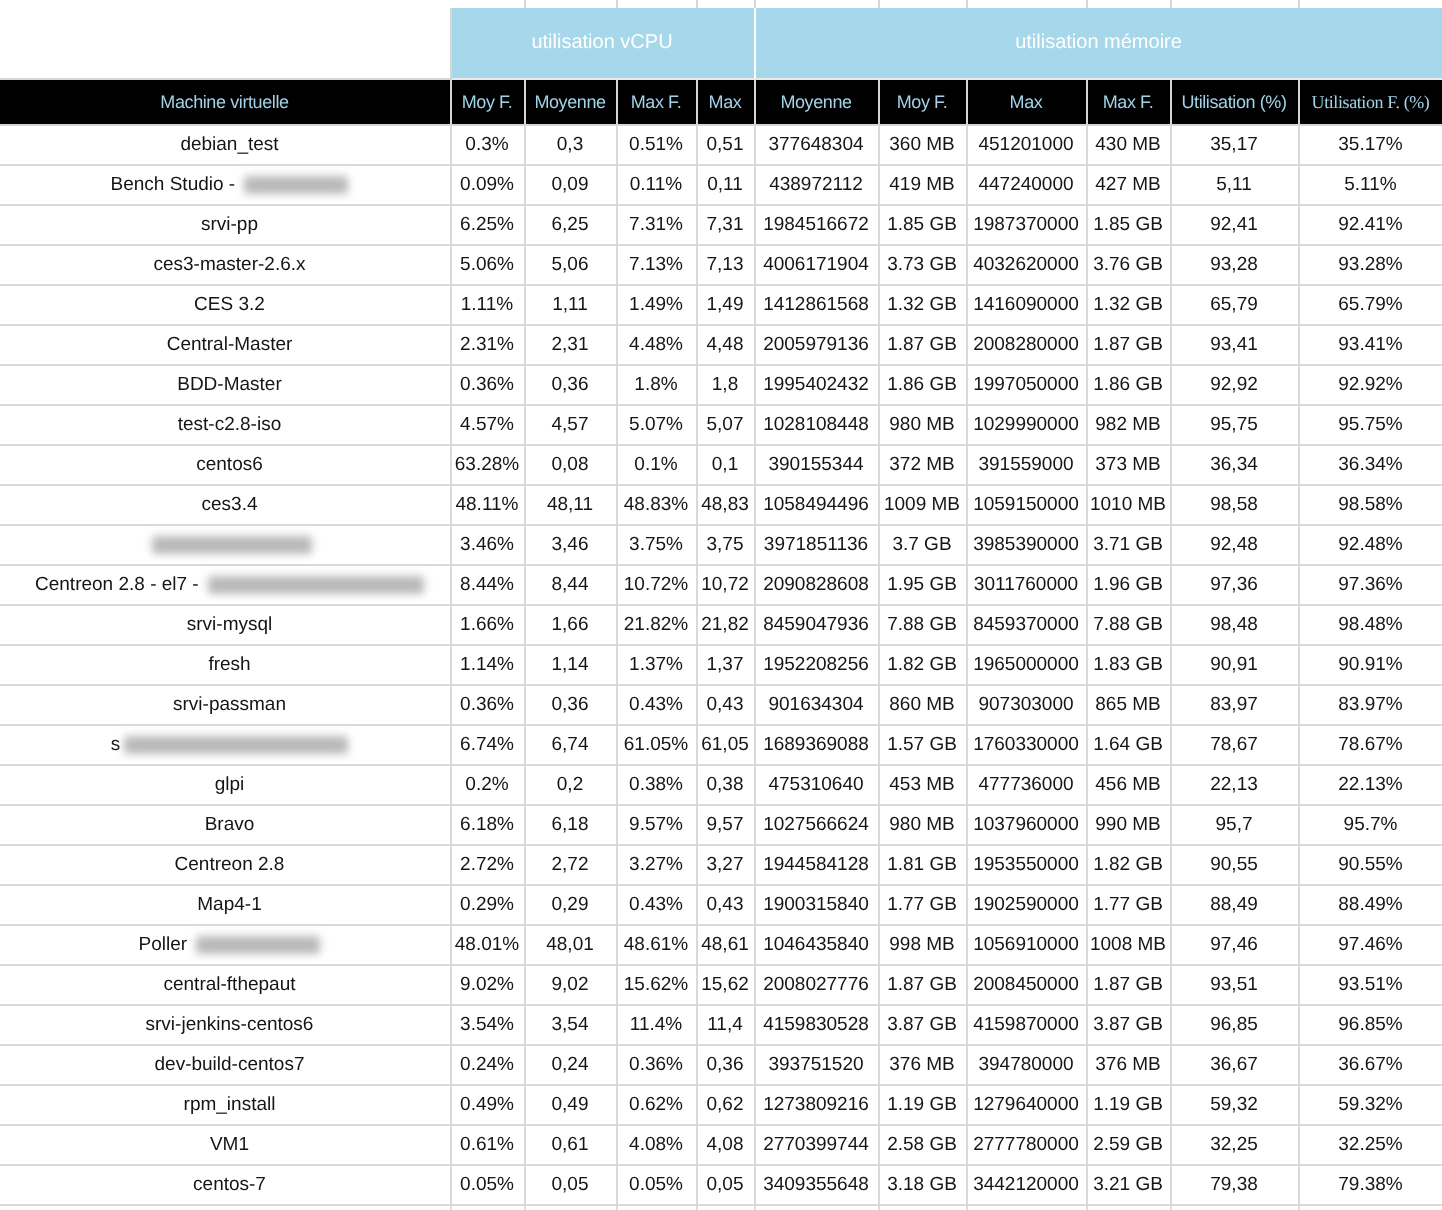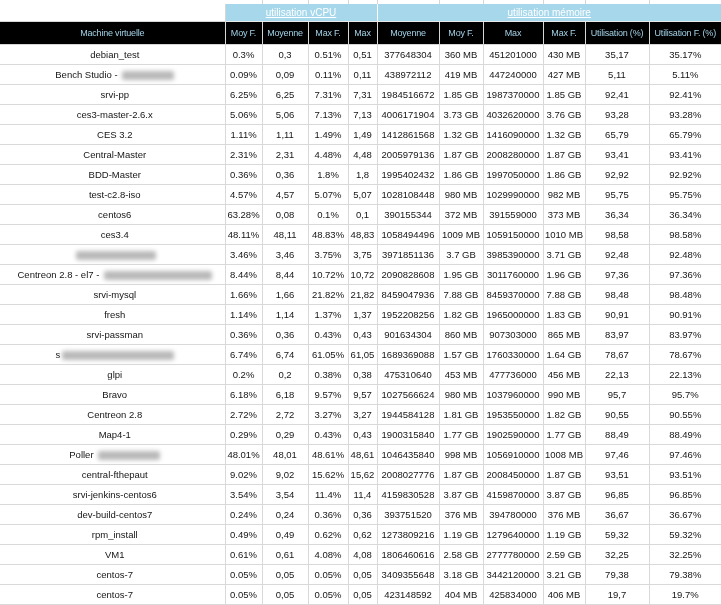--- a/index.html
+++ b/index.html
@@ -7,27 +7,27 @@
     width:721px;height:605px;overflow:hidden;background:#fff;
     font-family:"Liberation Sans",sans-serif;position:relative;
   }
   table{border-collapse:collapse;table-layout:fixed;width:721px;}
   td,th{padding:0;margin:0;font-weight:normal;white-space:nowrap;overflow:visible;}
   
   tr.strip td{height:4px;border-right:1px solid #d6d6d6;background:#fff;}
   tr.strip td:first-child{border-right:1px solid #d6d6d6;}
   tr.strip td.noborder{border-right:none;}
   
-  tr.groups th{height:17px;font-size:10px;color:#fff;text-align:center;vertical-align:middle;text-decoration:underline;}
+  tr.groups th{height:35px;font-size:10px;color:#fff;text-align:center;vertical-align:middle;}
   tr.groups th.band{background:#a6d7eb;border-left:1px solid #fff;border-bottom:1px solid #e9e9e9;}
   tr.groups th.empty{background:#fff;border-bottom:1px solid #d6d6d6;border-right:1px solid #d6d6d6;}
   
   tr.cols th{height:22px;font-size:9px;letter-spacing:-0.2px;color:#a2d2e8;text-align:center;vertical-align:middle;
     border-right:1px solid #d6d6d6;border-bottom:1px solid #d6d6d6;background:#000000;}
-  tr.cols th:last-child{border-right:none;}
+  tr.cols th:last-child{border-right:none;font-family:Liberation Serif, serif;}
   
   tbody td{height:19px;font-size:9.5px;color:#151515;text-align:center;vertical-align:middle;
     border-right:1px solid #d9d9d9;border-bottom:1px solid #d9d9d9;background:#fff;}
   tbody td:last-child{border-right:none;}
   tbody td.name{text-align:center;padding-left:5px;}
   span.blur{display:inline-block;height:9px;background:#b9b9b9;border-radius:2px;
     filter:blur(2px);vertical-align:middle;margin-left:2px;}
 </style>
 </head>
 <body>
@@ -405,21 +405,21 @@
           <td>1.19 GB</td>
           <td>59,32</td>
           <td>59.32%</td>
         </tr>
         <tr>
           <td class="name">VM1</td>
           <td>0.61%</td>
           <td>0,61</td>
           <td>4.08%</td>
           <td>4,08</td>
-          <td>1806460616</td>
+          <td>2770399744</td>
           <td>2.58 GB</td>
           <td>2777780000</td>
           <td>2.59 GB</td>
           <td>32,25</td>
           <td>32.25%</td>
         </tr>
         <tr>
           <td class="name">centos-7</td>
           <td>0.05%</td>
           <td>0,05</td>

